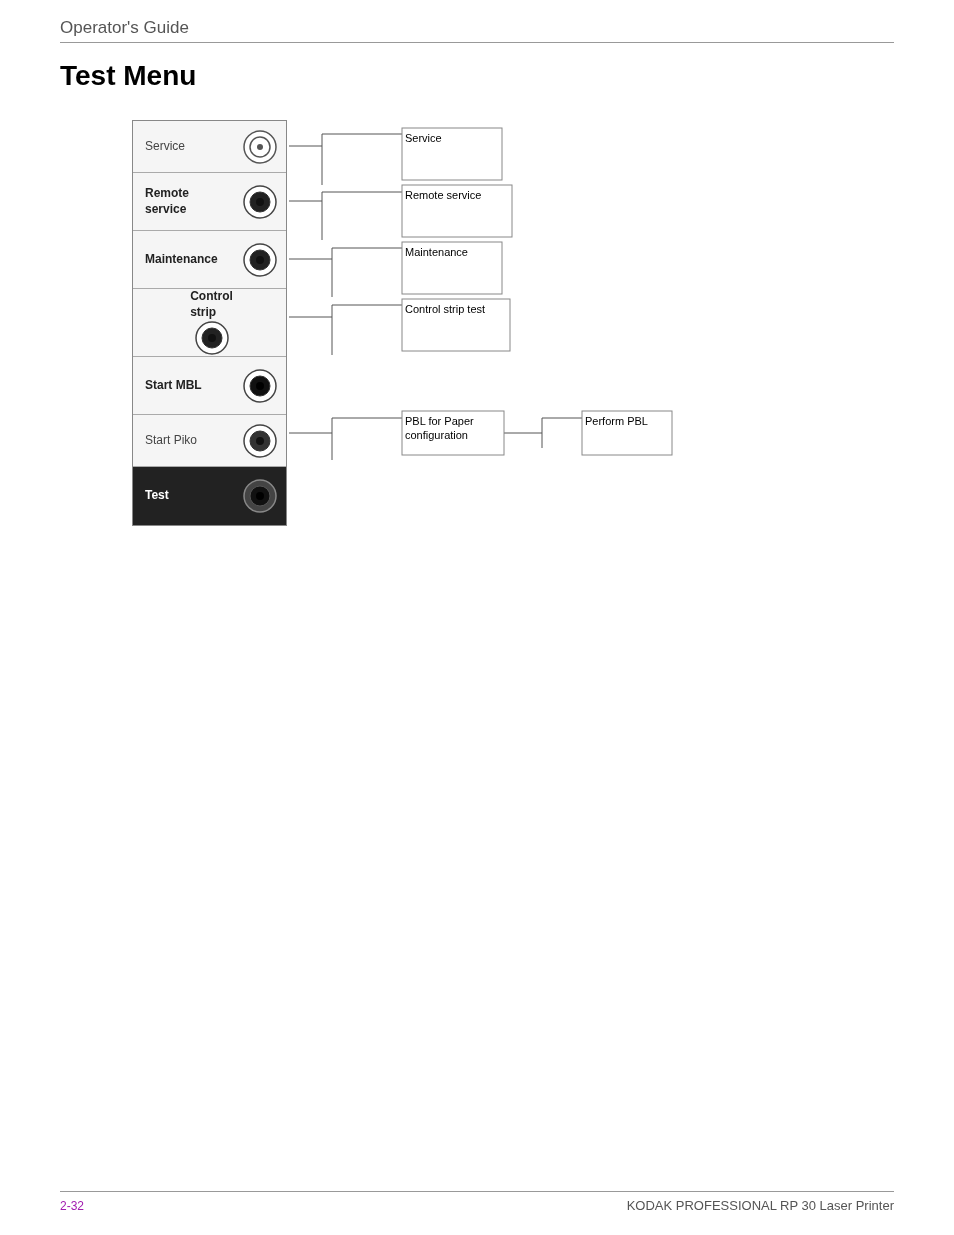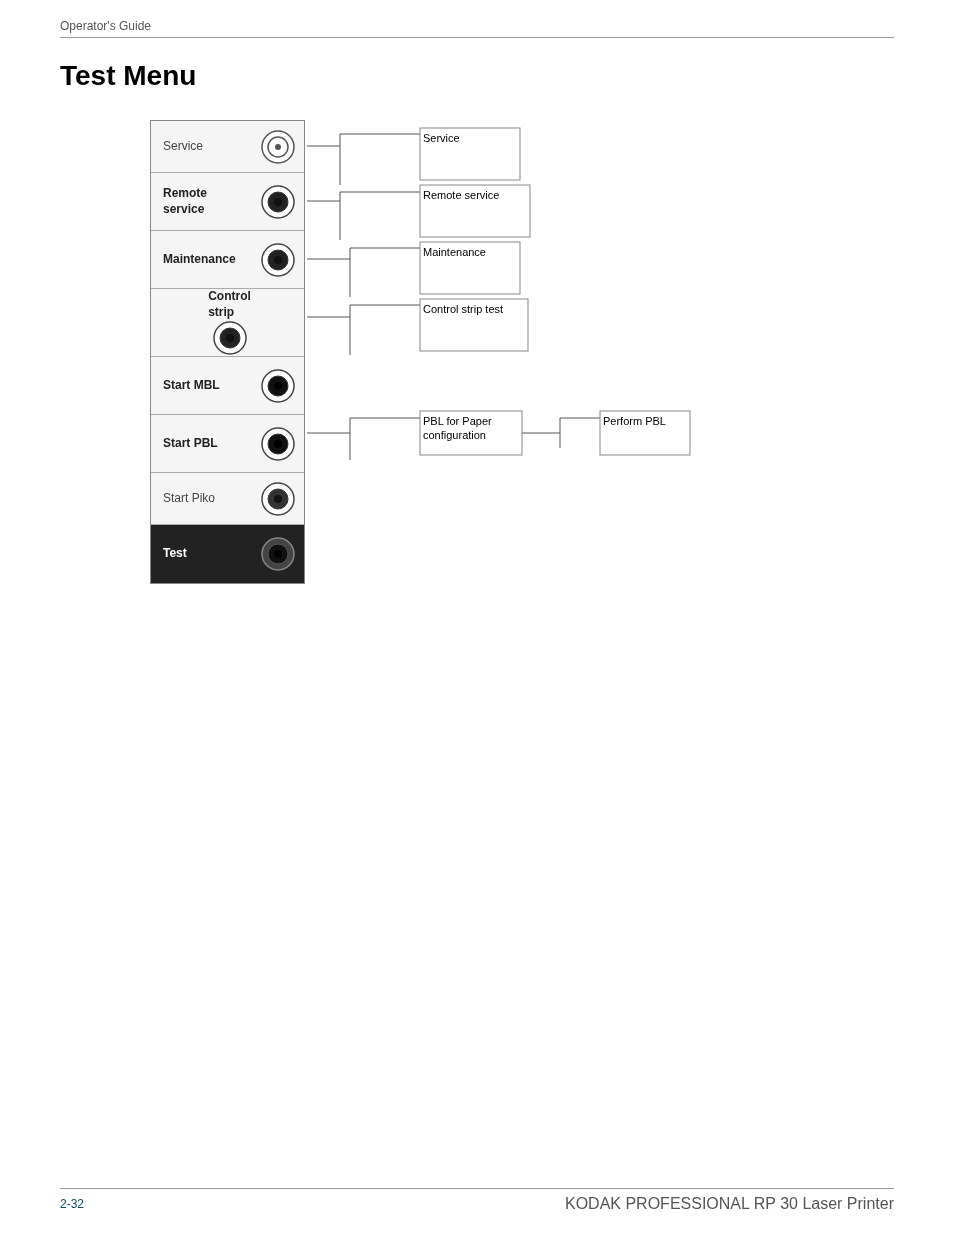--- a/index.html
+++ b/index.html
@@ -15,21 +15,21 @@
     }
 
     
     .header {
       position: absolute;
       top: 18px;
       left: 60px;
       right: 60px;
     }
     .header-text {
-      font-size: 12px;
+      font-size: 17px;
       color: #555;
     }
     .header-line {
       border: none;
       border-top: 1px solid #999;
       margin-top: 4px;
     }
 
     
     .footer {
@@ -38,24 +38,24 @@
       left: 60px;
       right: 60px;
       display: flex;
       justify-content: space-between;
       align-items: center;
       border-top: 1px solid #999;
       padding-top: 6px;
     }
     .footer-left {
       font-size: 12px;
-      color: #0c4a6e;
+      color: #a21caf;
     }
     .footer-right {
-      font-size: 16px;
+      font-size: 13px;
       color: #555;
     }
 
     
     .page-title {
       position: absolute;
       top: 60px;
       left: 60px;
       font-size: 28px;
       font-weight: bold;
@@ -120,21 +120,21 @@
 </head>
 <body>
 
 <div class="header">
   <span class="header-text">Operator's Guide</span>
   <hr class="header-line">
 </div>
 
 <h1 class="page-title">Test Menu</h1>
 
-<div class="diagram" style="width:560px; height:460px; position:absolute; top:120px; left:150px;">
+<div class="diagram" style="width:560px; height:460px; position:absolute; top:120px; left:132px;">
 
   <div class="menu-panel" style="position:absolute; left:0; top:0; width:155px; border:1.5px solid #888;">
 
     <div class="menu-row" style="min-height:52px;">
       <span class="menu-label">Service</span>
       <svg class="knob" viewBox="0 0 36 36">
         <circle cx="18" cy="18" r="16" fill="white" stroke="#555" stroke-width="1.5"></circle>
         <circle cx="18" cy="18" r="10" fill="white" stroke="#555" stroke-width="1.5"></circle>
         <circle cx="18" cy="18" r="3" fill="#555"></circle>
       </svg>
@@ -171,28 +171,20 @@
 
     <div class="menu-row" style="min-height:58px;justify-content:center;">
       <span class="menu-label bold">Start MBL</span>
       <svg class="knob" viewBox="0 0 36 36">
         <circle cx="18" cy="18" r="16" fill="white" stroke="#444" stroke-width="1.5"></circle>
         <circle cx="18" cy="18" r="10" fill="#111" stroke="#333" stroke-width="1"></circle>
         <circle cx="18" cy="18" r="4" fill="#000"></circle>
       </svg>
     </div>
 
-    <div class="menu-row" style="min-height:58px;">
-      <span class="menu-label bold">Start PBL</span>
-      <svg class="knob" viewBox="0 0 36 36">
-        <circle cx="18" cy="18" r="16" fill="white" stroke="#444" stroke-width="1.5"></circle>
-        <circle cx="18" cy="18" r="10" fill="#111" stroke="#333" stroke-width="1"></circle>
-        <circle cx="18" cy="18" r="4" fill="#000"></circle>
-      </svg>
-    </div>
 
     <div class="menu-row" style="min-height:52px;">
       <span class="menu-label">Start Piko</span>
       <svg class="knob" viewBox="0 0 36 36">
         <circle cx="18" cy="18" r="16" fill="white" stroke="#444" stroke-width="1.5"></circle>
         <circle cx="18" cy="18" r="10" fill="#333" stroke="#333" stroke-width="1"></circle>
         <circle cx="18" cy="18" r="4" fill="#111"></circle>
       </svg>
     </div>
 

